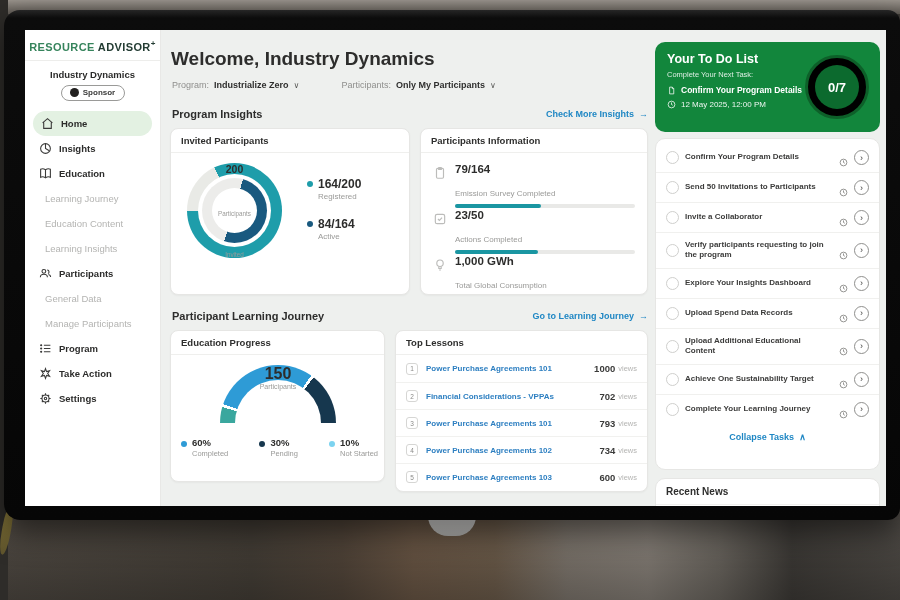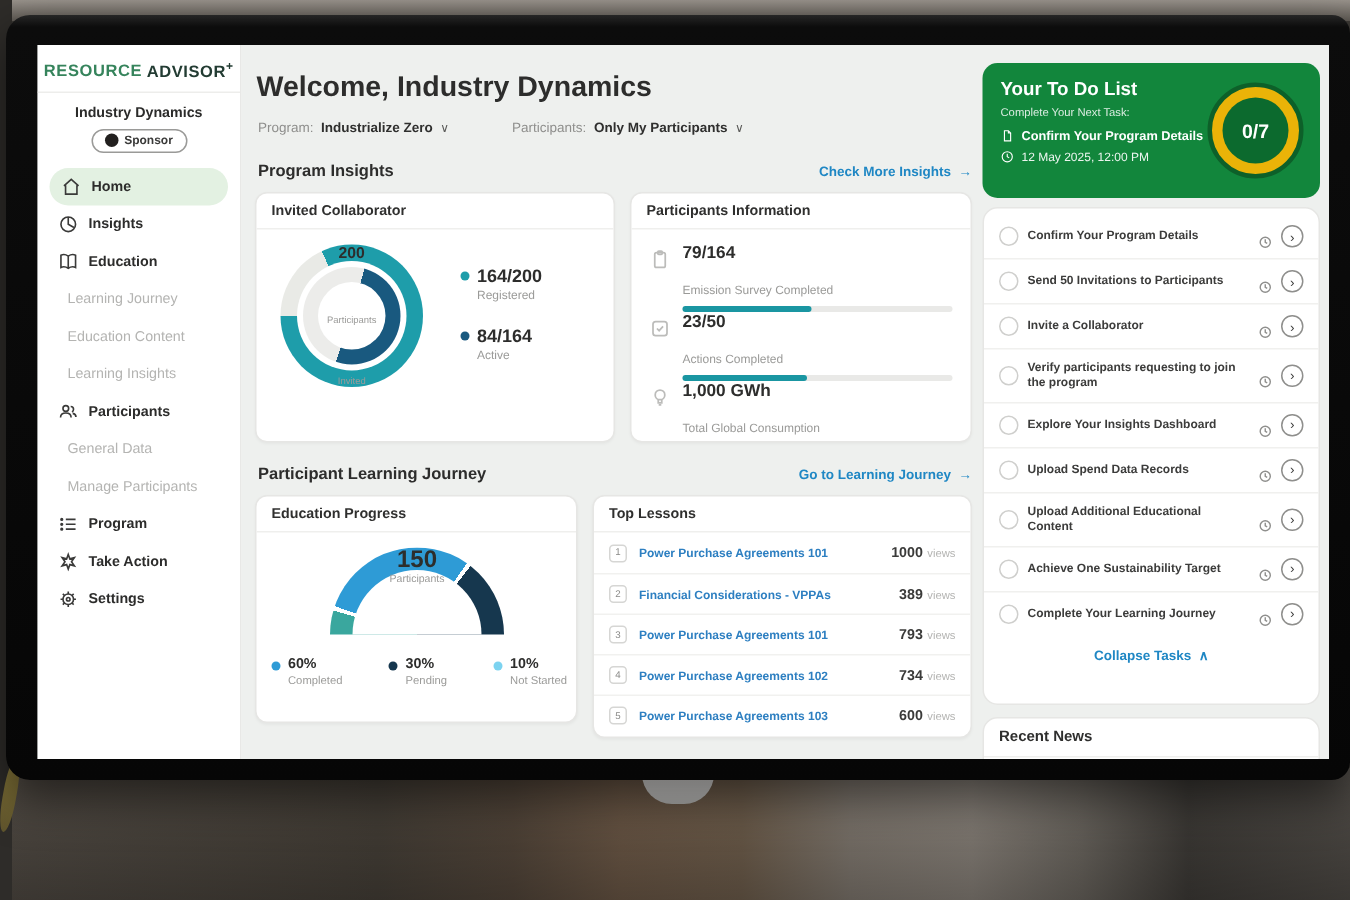--- a/index.html
+++ b/index.html
@@ -111,21 +111,21 @@
 
   
   .todo-green { position:absolute; left:630px; top:12px; width:225px; height:90px; background:#12863c;
                 border-radius:10px; padding:10px 12px; color:#fff; }
   .todo-green .t { font-size:12.5px; font-weight:bold; }
   .todo-green .s { font-size:7.5px; color:rgba(255,255,255,.85); margin-top:4px; }
   .todo-green .task { display:flex; gap:5px; align-items:center; margin-top:6px; font-size:8.5px; font-weight:bold; width:150px; }
   .todo-green .date { display:flex; gap:5px; align-items:center; margin-top:5px; font-size:8px; color:rgba(255,255,255,.92); }
   .todo-green svg { width:9px; height:9px; flex:0 0 9px; }
   .ring { position:absolute; right:11px; top:13px; width:64px; height:64px; border-radius:50%;
-          background:#eab308; border:3px solid #0d6029; display:flex; align-items:center; justify-content:center; }
+          background:#000000; border:3px solid #0d6029; display:flex; align-items:center; justify-content:center; }
   .ring-in { width:44px; height:44px; border-radius:50%; background:#0c6a2e; display:flex; align-items:center;
              justify-content:center; font-size:13px; font-weight:bold; color:#fff; }
 
   
   .tasks { position:absolute; left:630px; top:108px; width:225px; height:332px; background:#fff;
            border:1px solid #e6e6e4; border-radius:10px; padding:4px 0; overflow:hidden; }
   .trow { display:flex; align-items:center; gap:6px; padding:7px 10px; border-bottom:1px solid #f0f0ee; }
   .tcheck { width:13px; height:13px; border:1.5px solid #cfcfcd; border-radius:50%; flex:0 0 13px; cursor:pointer; background:#fff; }
   .tlabel { flex:1; font-size:8px; font-weight:bold; color:#3c3c3b; line-height:1.3; }
   .tclock { width:9px; height:9px; color:#8f8f8d; flex:0 0 9px; }
@@ -259,21 +259,21 @@
         </div>
       </div>
 
       <div class="sec-head" style="left:147px; top:78px;">Program Insights</div>
       <div class="sec-link" style="right:238px; top:79px;justify-content:center;">
         <span>Check More Insights</span>
         <span>→</span>
       </div>
 
       <div class="card" style="left:145px; top:98px; width:240px; height:167px;">
-        <div class="card-head">Invited Collaborator</div>
+        <div class="card-head">Invited Participants</div>
         <div class="donut-box">
           <div class="arc d-outer" style="background: conic-gradient(from 335deg, rgb(30, 157, 170) 0deg, rgb(30, 157, 170) 295deg, rgb(233, 234, 230) 295deg, rgb(233, 234, 230) 360deg);"></div>
           <div class="arc d-hole1"></div>
           <div class="arc d-inner" style="background: conic-gradient(from 15deg, rgb(25, 89, 127) 0deg, rgb(25, 89, 127) 184deg, rgb(236, 236, 234) 184deg, rgb(236, 236, 234) 360deg);"></div>
           <div class="arc d-hole2"></div>
           <div class="d-center">
             <span class="v">200</span>
             <span class="l">Participants</span>
             <span class="l">Invited</span>
           </div>
@@ -373,21 +373,21 @@
         <div class="card-head">Top Lessons</div>
         <div class="lesson">
           <span class="rank">1</span>
           <span class="ltitle">Power Purchase Agreements 101</span>
           <span class="lviews">1000</span>
           <span class="lsuffix">views</span>
         </div>
         <div class="lesson">
           <span class="rank">2</span>
           <span class="ltitle">Financial Considerations - VPPAs</span>
-          <span class="lviews">389</span>
+          <span class="lviews">702</span>
           <span class="lsuffix">views</span>
         </div>
         <div class="lesson">
           <span class="rank">3</span>
           <span class="ltitle">Power Purchase Agreements 101</span>
           <span class="lviews">793</span>
           <span class="lsuffix">views</span>
         </div>
         <div class="lesson">
           <span class="rank">4</span>

